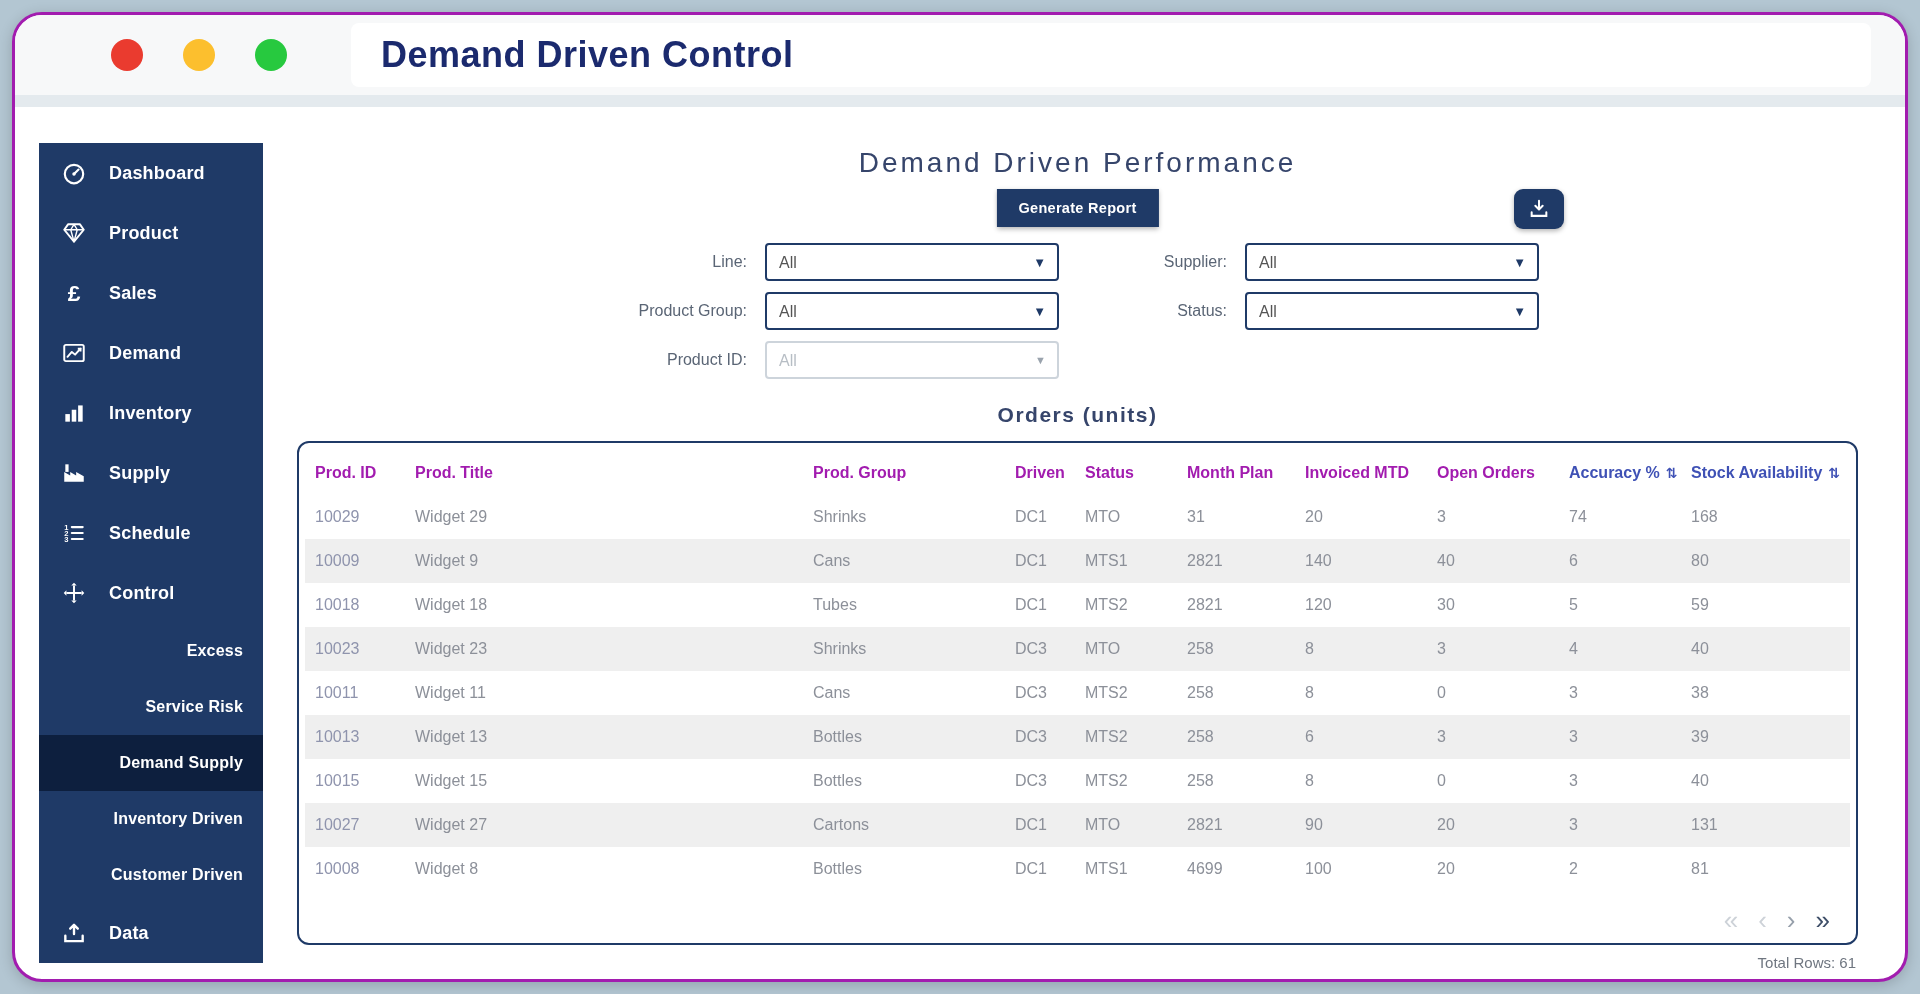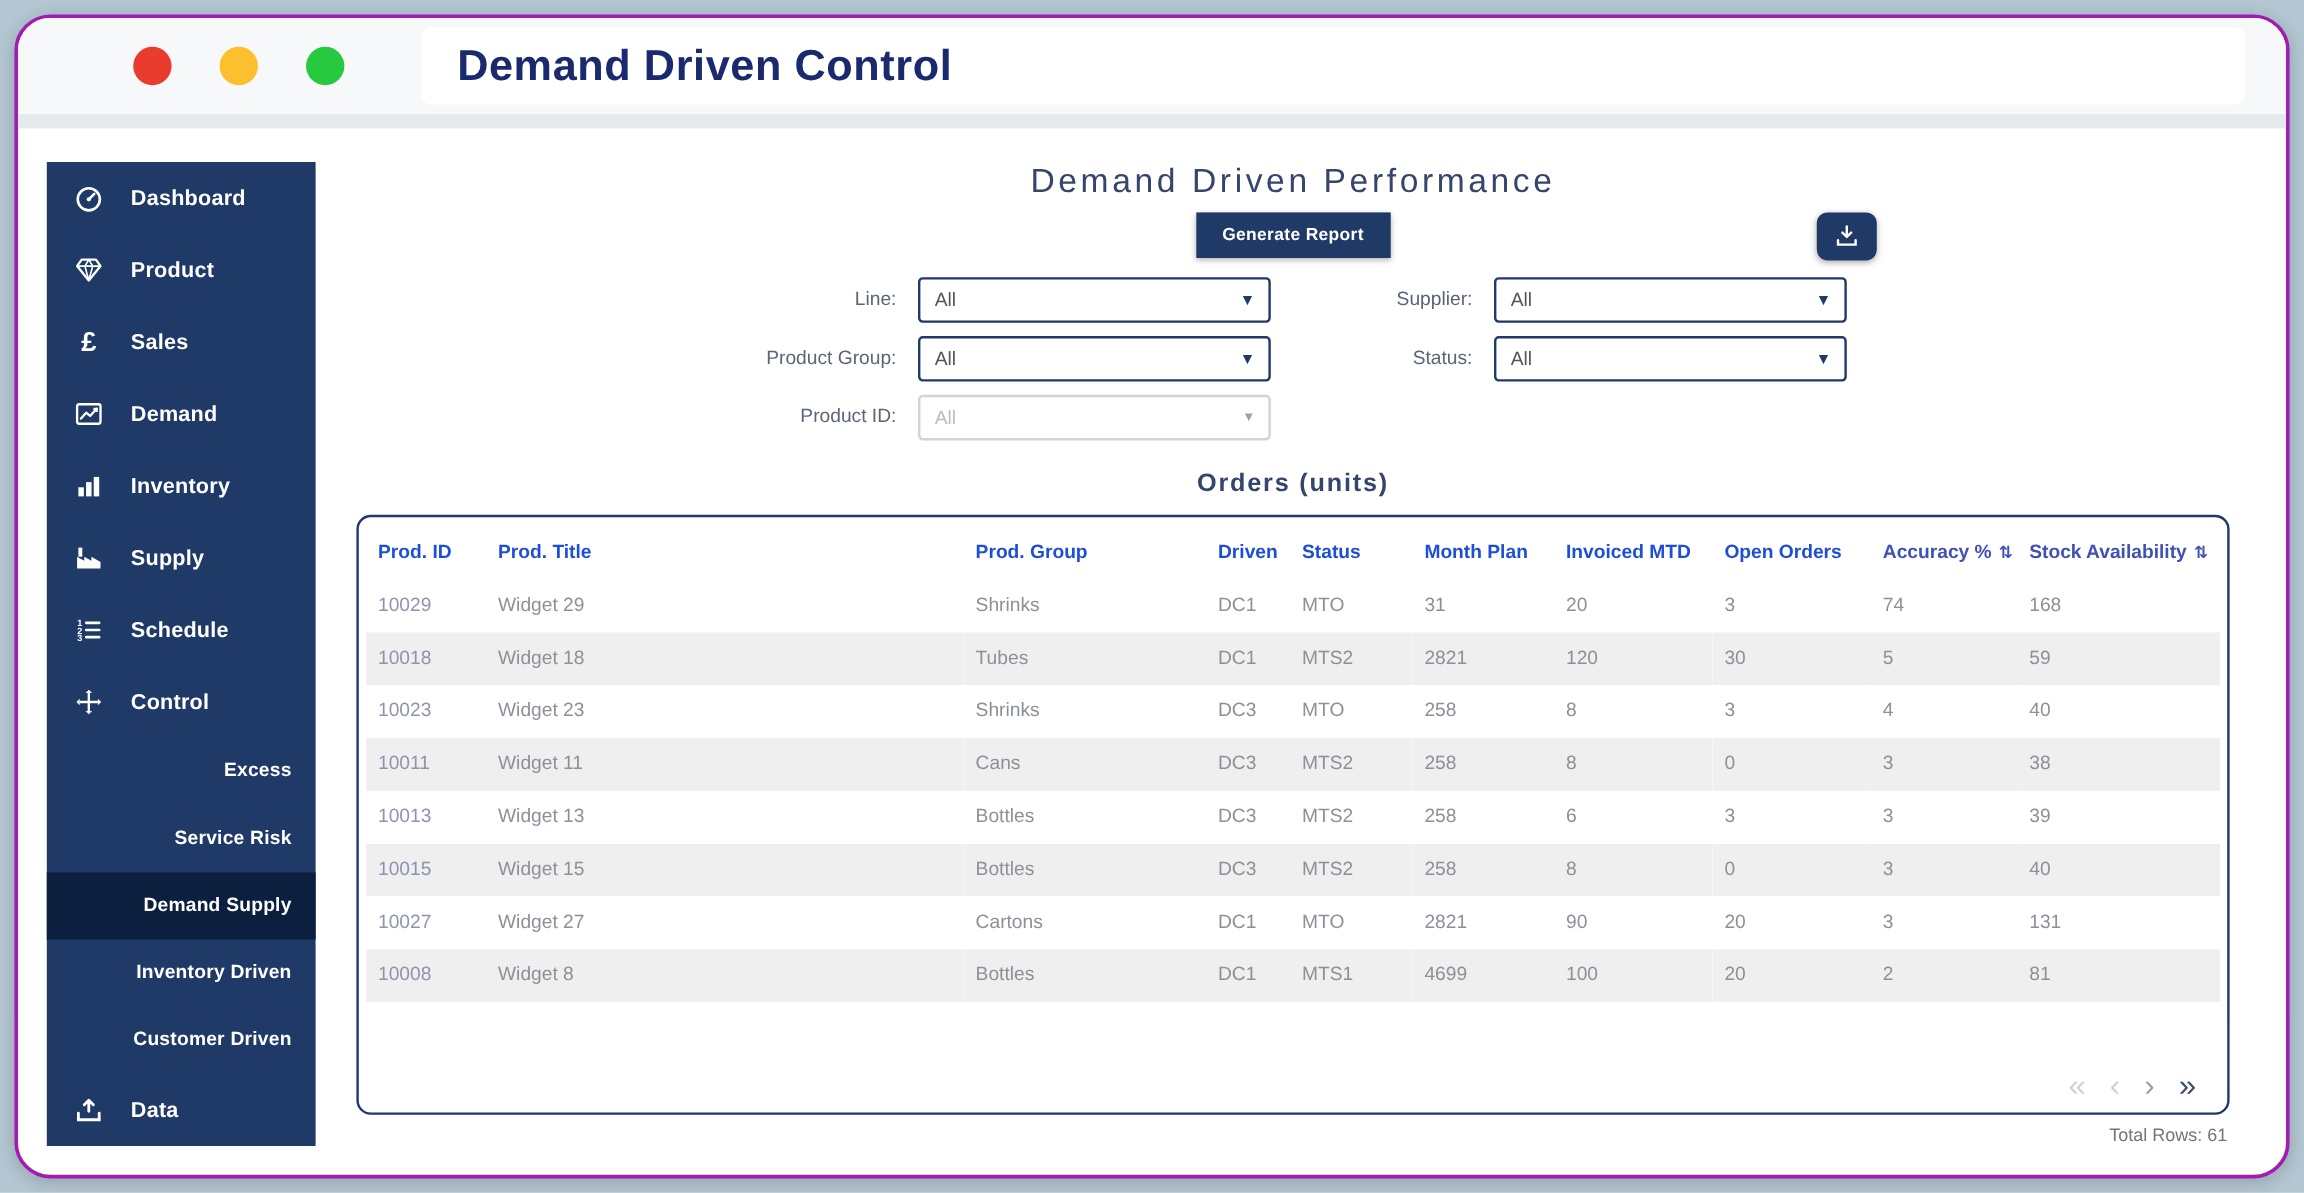--- a/index.html
+++ b/index.html
@@ -23,21 +23,21 @@
   .lights{display:flex;gap:40px;padding-left:96px;align-items:center}
   .light{width:32px;height:32px;border-radius:50%;cursor:pointer;border:none;display:inline-block}
   .light.red{background:var(--traffic-red)}
   .light.yellow{background:var(--traffic-yellow)}
   .light.green{background:var(--traffic-green)}
   .titlebox{margin-left:64px;background:#fff;height:64px;width:1520px;border-radius:8px;
     display:flex;align-items:center;padding-left:30px}
   .titlebox span{font-size:36px;font-weight:600;color:var(--title-blue);letter-spacing:.5px}
 
   
-  .content{display:flex;align-items:flex-end;padding:24px 0 0 24px}
+  .content{display:flex;align-items:flex-start;padding:36px 0 0 24px}
 
   
   .sidebar{width:224px;background:var(--accent-navy);flex:none}
   .sb-item{height:60px;display:flex;align-items:center;padding-left:22px;color:#fff;cursor:pointer}
   .sb-icon{width:36px;display:flex;align-items:center}
   .sb-icon svg{width:26px;height:26px}
   .sb-label{font-weight:700;font-size:18px;margin-left:12px;letter-spacing:.2px}
   .sb-item.sub{height:56px;justify-content:flex-end;padding:0 20px 0 0}
   .sb-item.sub .sb-label{font-size:16px;margin-left:0}
   .sb-item.active{background:var(--active-navy)}
@@ -64,21 +64,21 @@
   .caret{position:absolute;right:13px;top:50%;transform:translateY(-50%);color:var(--accent-navy);
     font-size:13px;pointer-events:none}
   .select-wrap.disabled select{border-color:#b9c2cd;color:#9aa3ad}
   .select-wrap.disabled .caret{color:#9aa3ad;font-size:11px}
 
   .orders-title{margin-top:24px;text-align:center;font-size:21px;color:#36456b;letter-spacing:1.5px;font-weight:700}
 
   .table-card{margin-top:14px;border:2px solid var(--accent-navy);border-radius:12px;position:relative;
     padding:6px 6px 52px;background:#fff;min-height:500px}
   table{width:100%;border-collapse:collapse;table-layout:fixed}
-  th{font-size:16px;color:#1d4ed8;font-weight:700;text-align:left;padding:15px 10px 13px;white-space:nowrap;overflow:hidden}
+  th{font-size:16px;color:#a21caf;font-weight:700;text-align:left;padding:15px 10px 13px;white-space:nowrap;overflow:hidden}
   th.sortable{color:var(--header-blue);cursor:pointer}
   .sort-icon{margin-left:6px;font-size:14px;font-family:"DejaVu Sans",sans-serif}
   td{font-size:16px;color:#8c9099;padding:12px 10px;height:44px;white-space:nowrap;overflow:hidden}
   tbody tr:nth-child(even){background:#efefef}
   td.prod-id{color:#8f94ad}
 
   .pagination{position:absolute;right:26px;bottom:10px;display:flex;gap:20px;align-items:center}
   .pg{font-size:26px;line-height:1;cursor:pointer;user-select:none}
   .pg.first,.pg.prev{color:#cdd2d8}
   .pg.next{color:#97a0ab}
@@ -273,20 +273,32 @@
                 <td>Shrinks</td>
                 <td>DC1</td>
                 <td>MTO</td>
                 <td>31</td>
                 <td>20</td>
                 <td>3</td>
                 <td>74</td>
                 <td>168</td>
               </tr>
               <tr>
+                <td class="prod-id">10009</td>
+                <td>Widget 9</td>
+                <td>Cans</td>
+                <td>DC1</td>
+                <td>MTS1</td>
+                <td>2821</td>
+                <td>140</td>
+                <td>40</td>
+                <td>6</td>
+                <td>80</td>
+              </tr>
+              <tr>
                 <td class="prod-id">10018</td>
                 <td>Widget 18</td>
                 <td>Tubes</td>
                 <td>DC1</td>
                 <td>MTS2</td>
                 <td>2821</td>
                 <td>120</td>
                 <td>30</td>
                 <td>5</td>
                 <td>59</td>

